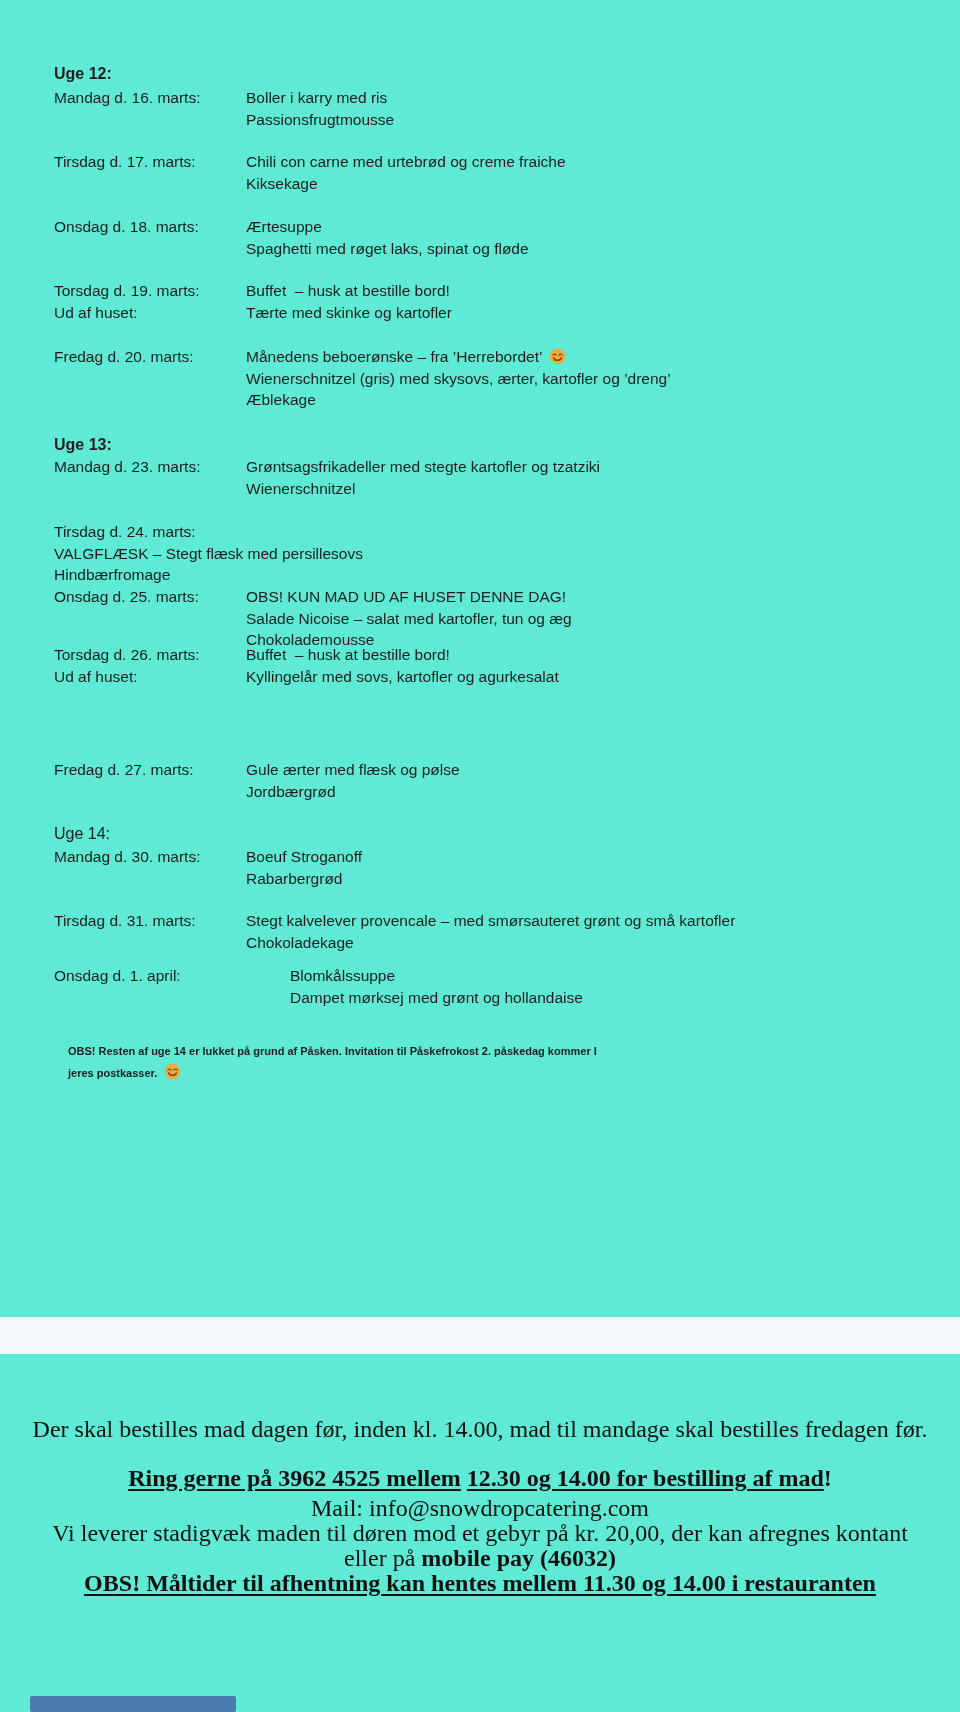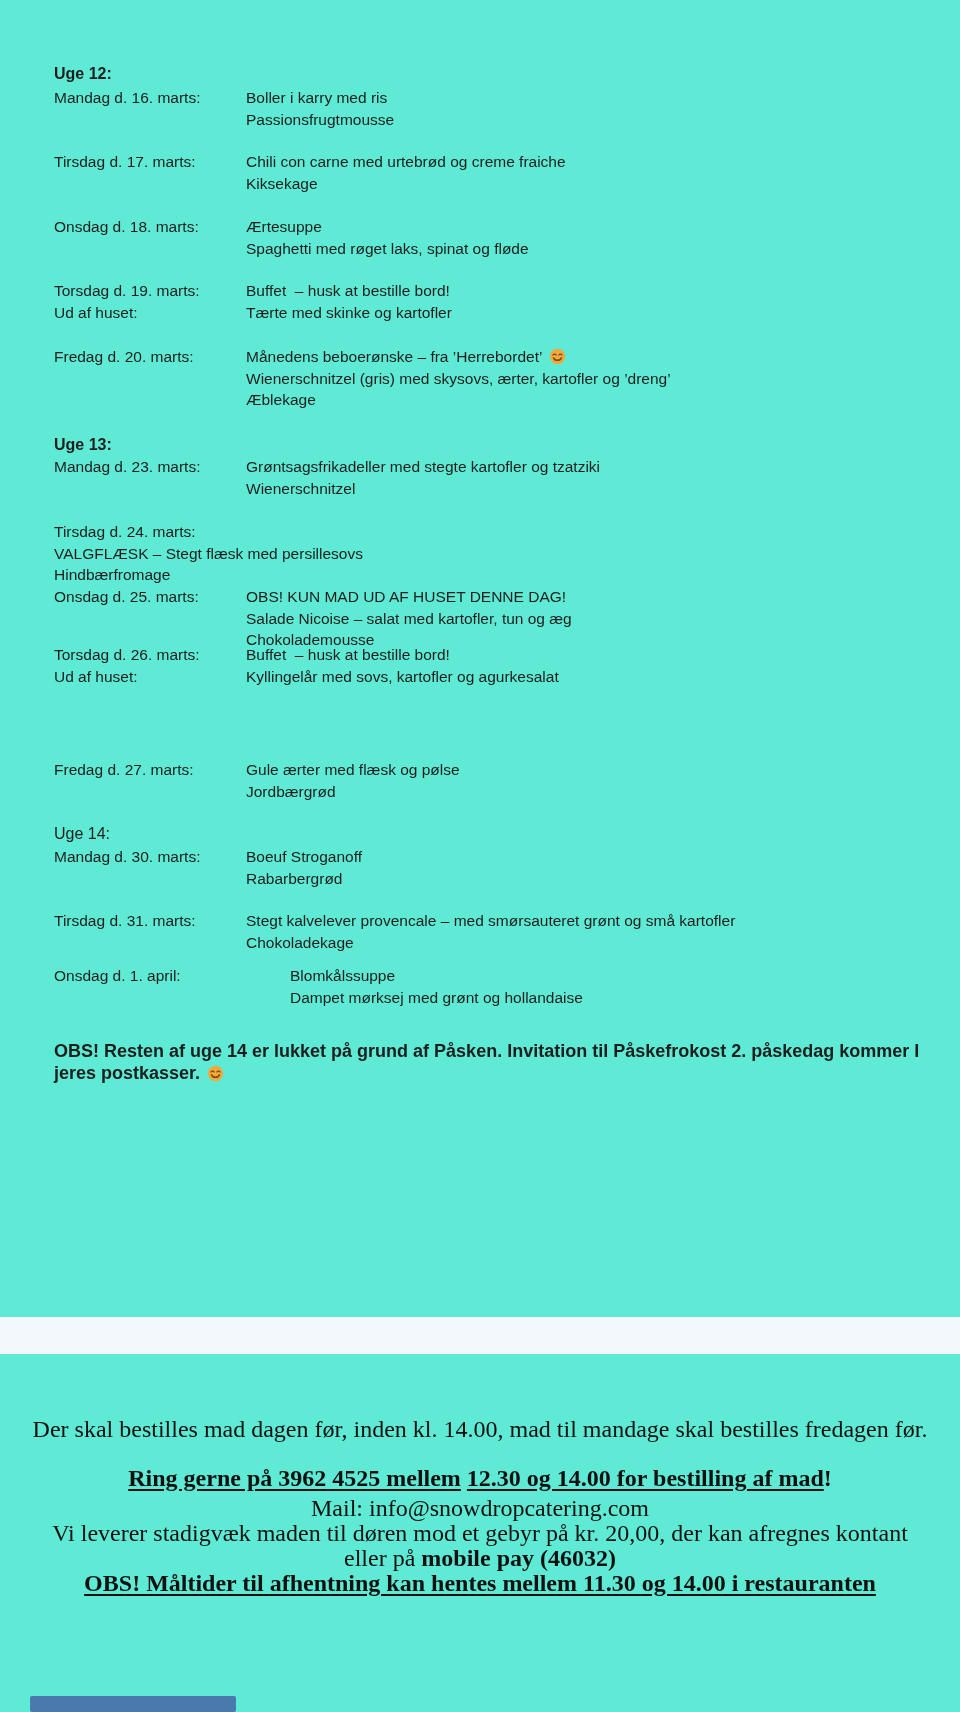--- a/index.html
+++ b/index.html
@@ -8,21 +8,21 @@
     font-family:"Liberation Sans","DejaVu Sans",sans-serif;color:#1e1e1e;
     overflow:hidden;
   }
   .abs{position:absolute;}
   .week-label{font-size:16px;font-weight:700;line-height:21.5px;white-space:pre;}
   .week-label.regular{font-weight:400;}
   .entry{position:absolute;left:54px;display:flex;align-items:flex-start;}
   .day-col{width:192px;flex:none;}
   .menu-col{flex:none;}
   .line{font-size:15.5px;line-height:21.5px;white-space:pre;}
-  .note-line{font-size:18px;line-height:21.5px;font-weight:700;white-space:pre;}
+  .note-line{font-size:11px;line-height:21.5px;font-weight:700;white-space:pre;margin-left:14px;}
   .smiley-slot{display:inline-block;vertical-align:-3px;margin-left:7px;line-height:0;}
   .band{left:0;width:960px;}
   .bottom-bar{border-radius:2px;}
   .footer-line{
     position:absolute;left:0;width:960px;text-align:center;
     font-family:"Liberation Serif","DejaVu Serif",serif;
     font-size:24px;line-height:24px;color:#111;white-space:pre-wrap;
   }
   .b{font-weight:700;}
   .u{text-decoration:underline;text-decoration-thickness:2px;text-underline-offset:3px;}

